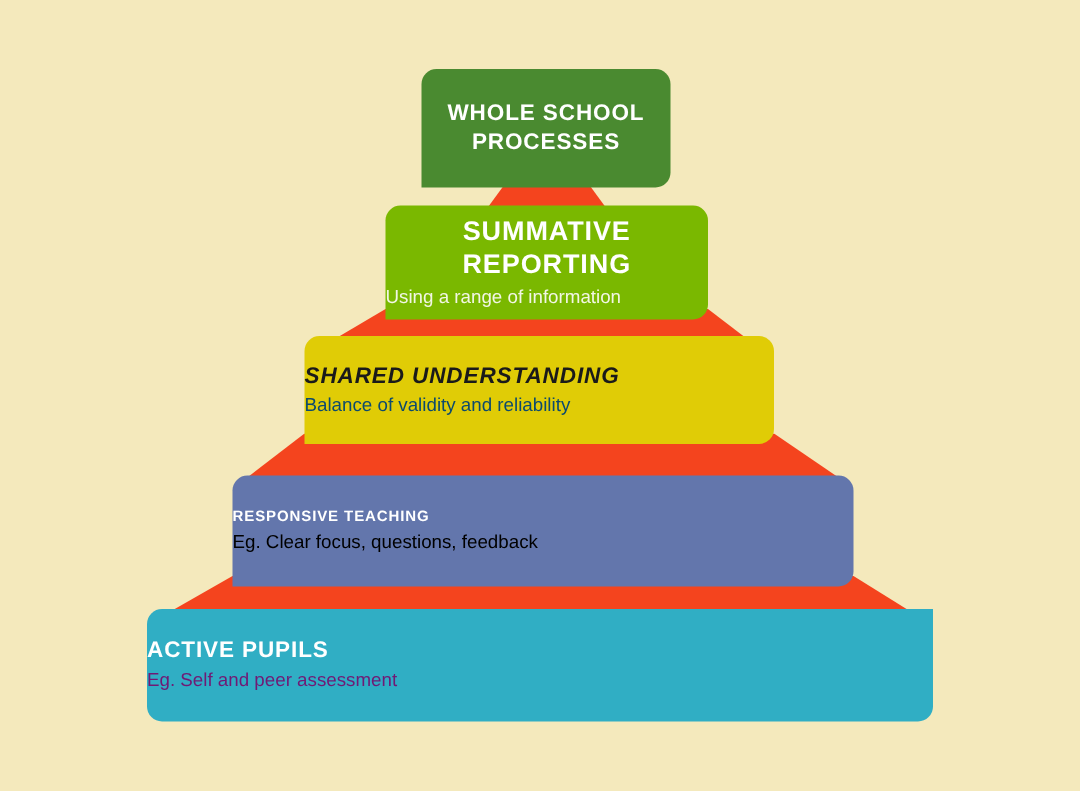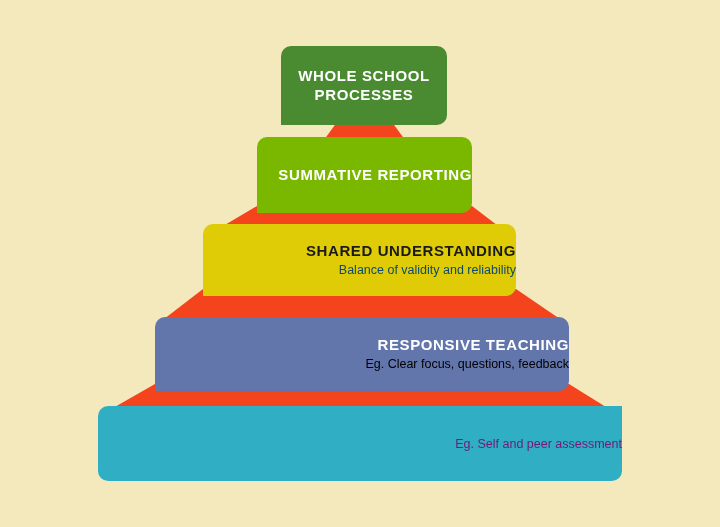--- a/index.html
+++ b/index.html
@@ -29,21 +29,21 @@
     display: block;
   }
 
   
   .tier {
     position: absolute;
     z-index: 2;
     box-sizing: border-box;
     display: flex;
     flex-direction: column;
-    align-items: flex-end;
+    align-items: flex-start;
     justify-content: center;
     text-align: center;
   }
 
   .tier-title {
     font-weight: bold;
     letter-spacing: 0.6px;
     line-height: 1.22;
   }
   .tier-subtitle {
@@ -70,57 +70,58 @@
   .tier-2 {
     left: 257px;
     top: 137px;
     width: 215px;
     height: 76px;
     background: #7ab800;
     border-radius: 10px 10px 10px 0;
   }
   .tier-2 .tier-title {
     color: #ffffff;
-    font-size: 15px;
+    font-size: 18px;
   }
   .tier-2 .tier-subtitle {
     color: #f2f6e4;
     font-size: 12.5px;
   }
 
   
   .tier-3 {
     left: 203px;
     top: 224px;
     width: 313px;
     height: 72px;
     background: #e0cc06;
     border-radius: 10px 10px 10px 0;
   }
   .tier-3 .tier-title {
     color: #1a1a1a;
     font-size: 15px;
+    font-style: italic;
   }
   .tier-3 .tier-subtitle {
     color: #0c4a6e;
     font-size: 12.5px;
   }
 
   
   .tier-4 {
     left: 155px;
     top: 317px;
     width: 414px;
     height: 74px;
     background: #6376ac;
     border-radius: 10px 10px 10px 0;
   }
   .tier-4 .tier-title {
     color: #ffffff;
-    font-size: 15px;
+    font-size: 10px;
   }
   .tier-4 .tier-subtitle {
     color: #000000;
     font-size: 12.5px;
   }
 
   
   .tier-5 {
     left: 98px;
     top: 406px;
@@ -166,29 +167,31 @@
       <polygon points="57,0 471,0 516,28 8,28" fill="#f4441e"></polygon>
     </svg>
   </div>
 
   <div class="tier tier-1">
     <div class="tier-title">WHOLE SCHOOL PROCESSES</div>
   </div>
 
   <div class="tier tier-2">
     <div class="tier-title">SUMMATIVE REPORTING</div>
+    <div class="tier-subtitle">Using a range of information</div>
   </div>
 
   <div class="tier tier-3">
     <div class="tier-title">SHARED UNDERSTANDING</div>
     <div class="tier-subtitle">Balance of validity and reliability</div>
   </div>
 
   <div class="tier tier-4">
     <div class="tier-title">RESPONSIVE TEACHING</div>
     <div class="tier-subtitle">Eg. Clear focus, questions, feedback</div>
   </div>
 
   <div class="tier tier-5">
+    <div class="tier-title">ACTIVE PUPILS</div>
     <div class="tier-subtitle">Eg. Self and peer assessment</div>
   </div>
 
 </div>
 
 </body></html>

